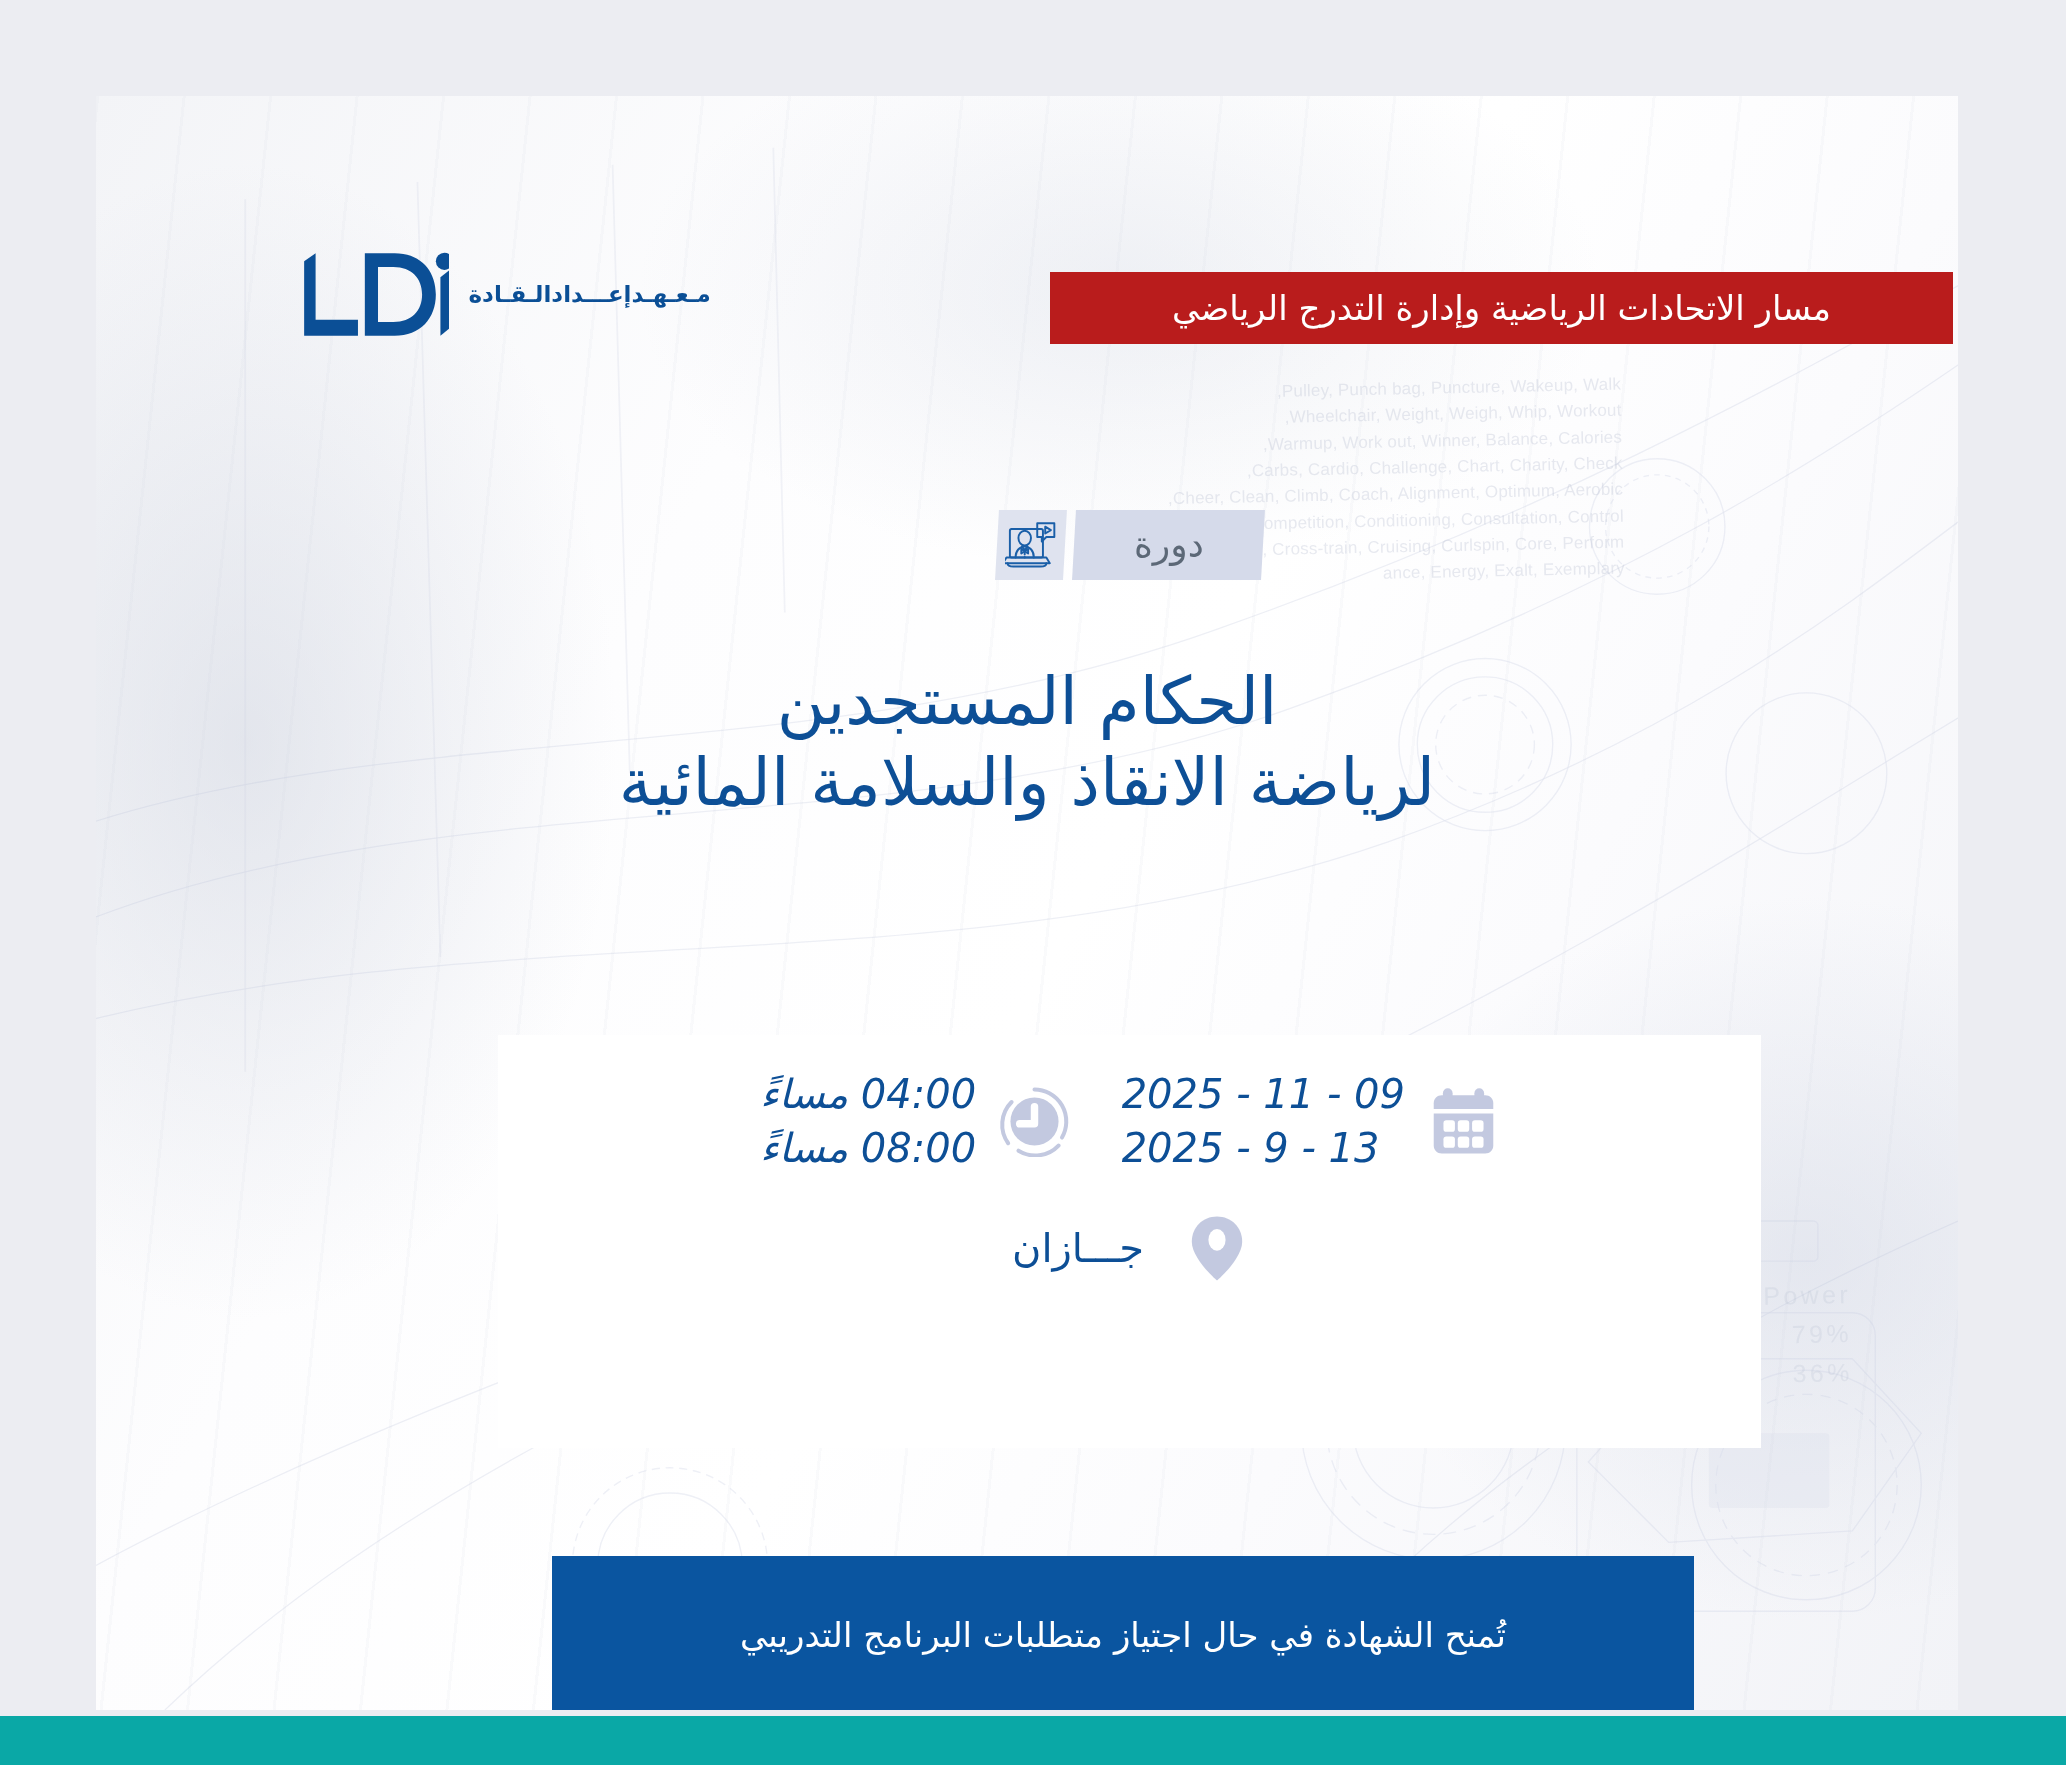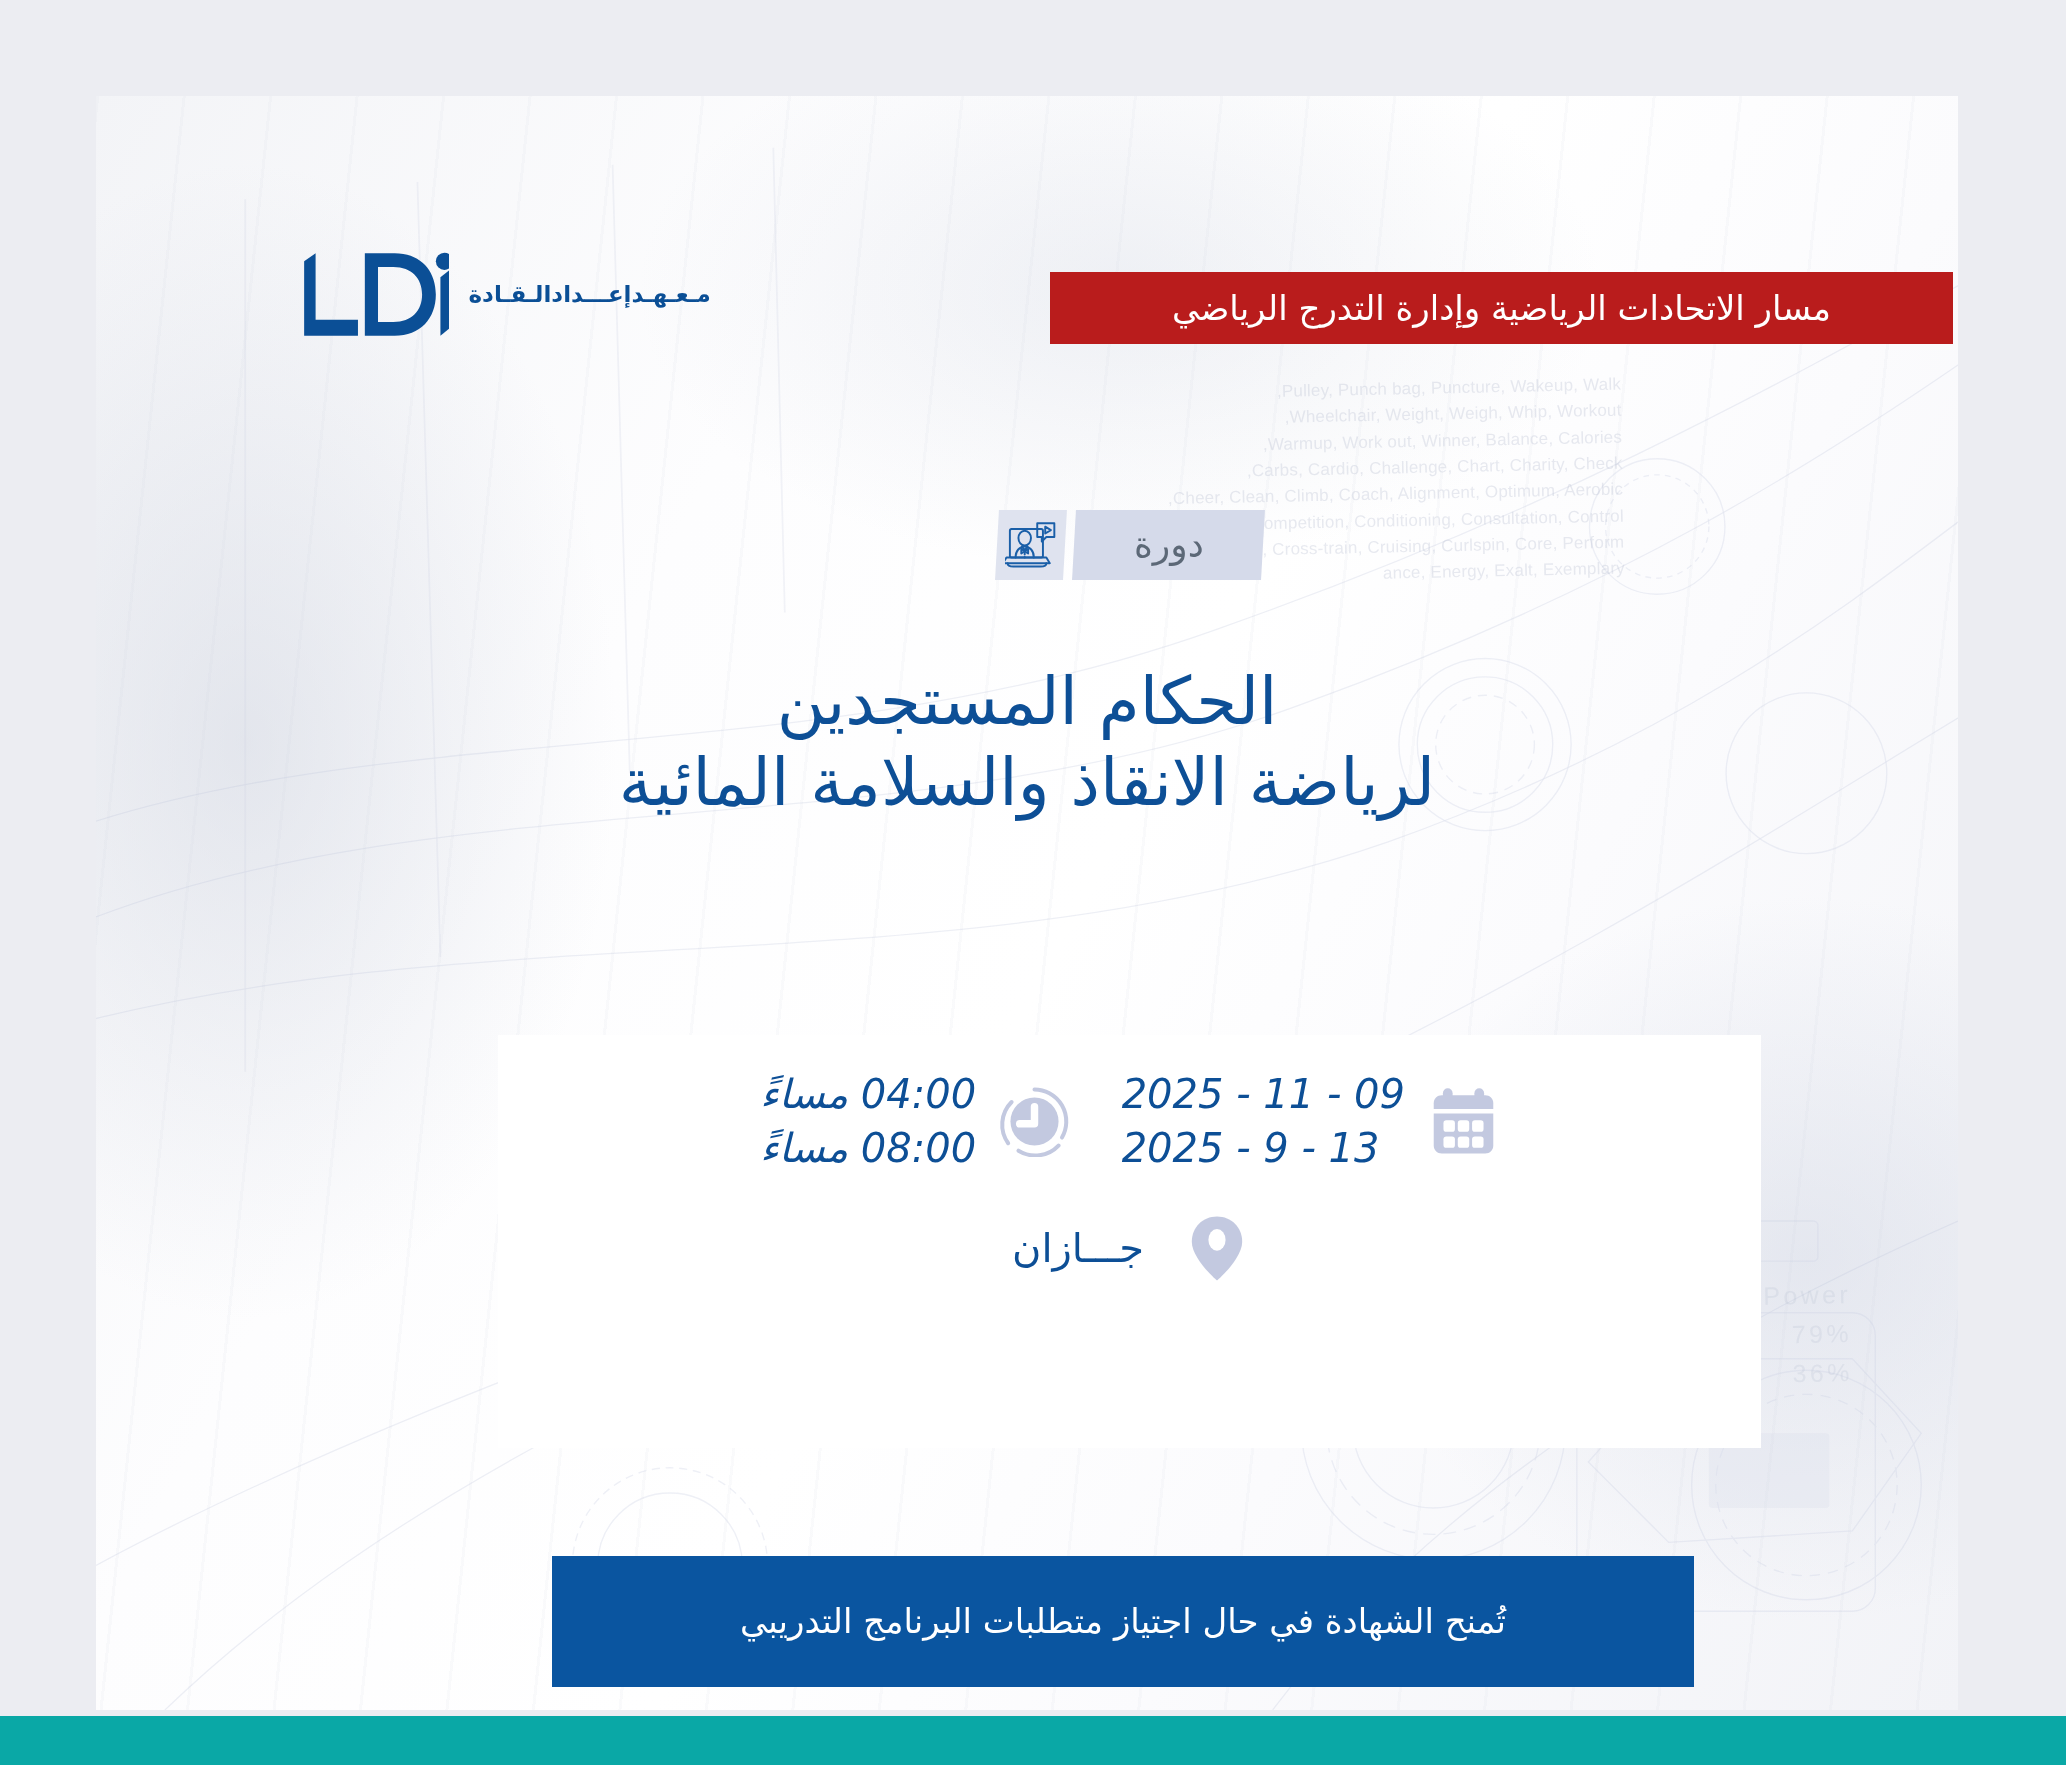--- a/index.html
+++ b/index.html
@@ -228,21 +228,21 @@
     line-height: 1;
     white-space: nowrap;
   }
 
   
   #note-banner {
     position: absolute;
     left: 456px;
     top: 1460px;
     width: 1142px;
-    height: 131px;
+    height: 159px;
     background: #0a55a0;
     display: flex;
     align-items: center;
     justify-content: center;
     padding: 0 29px;
   }
   #note-banner .note {
     color: #ffffff;
     font-size: 34px;
     font-weight: 400;

